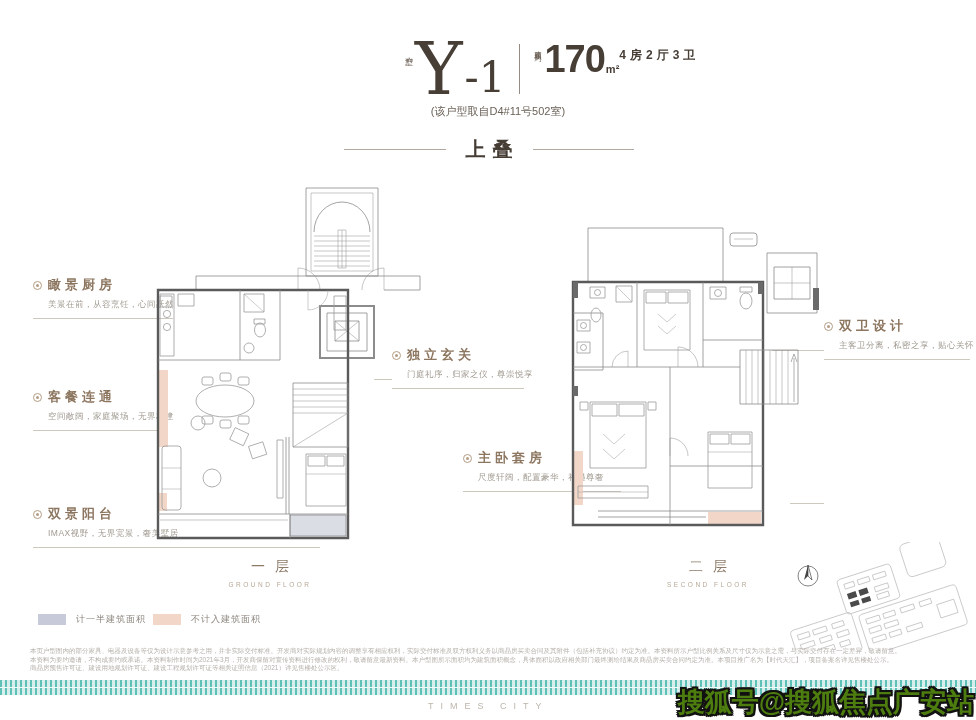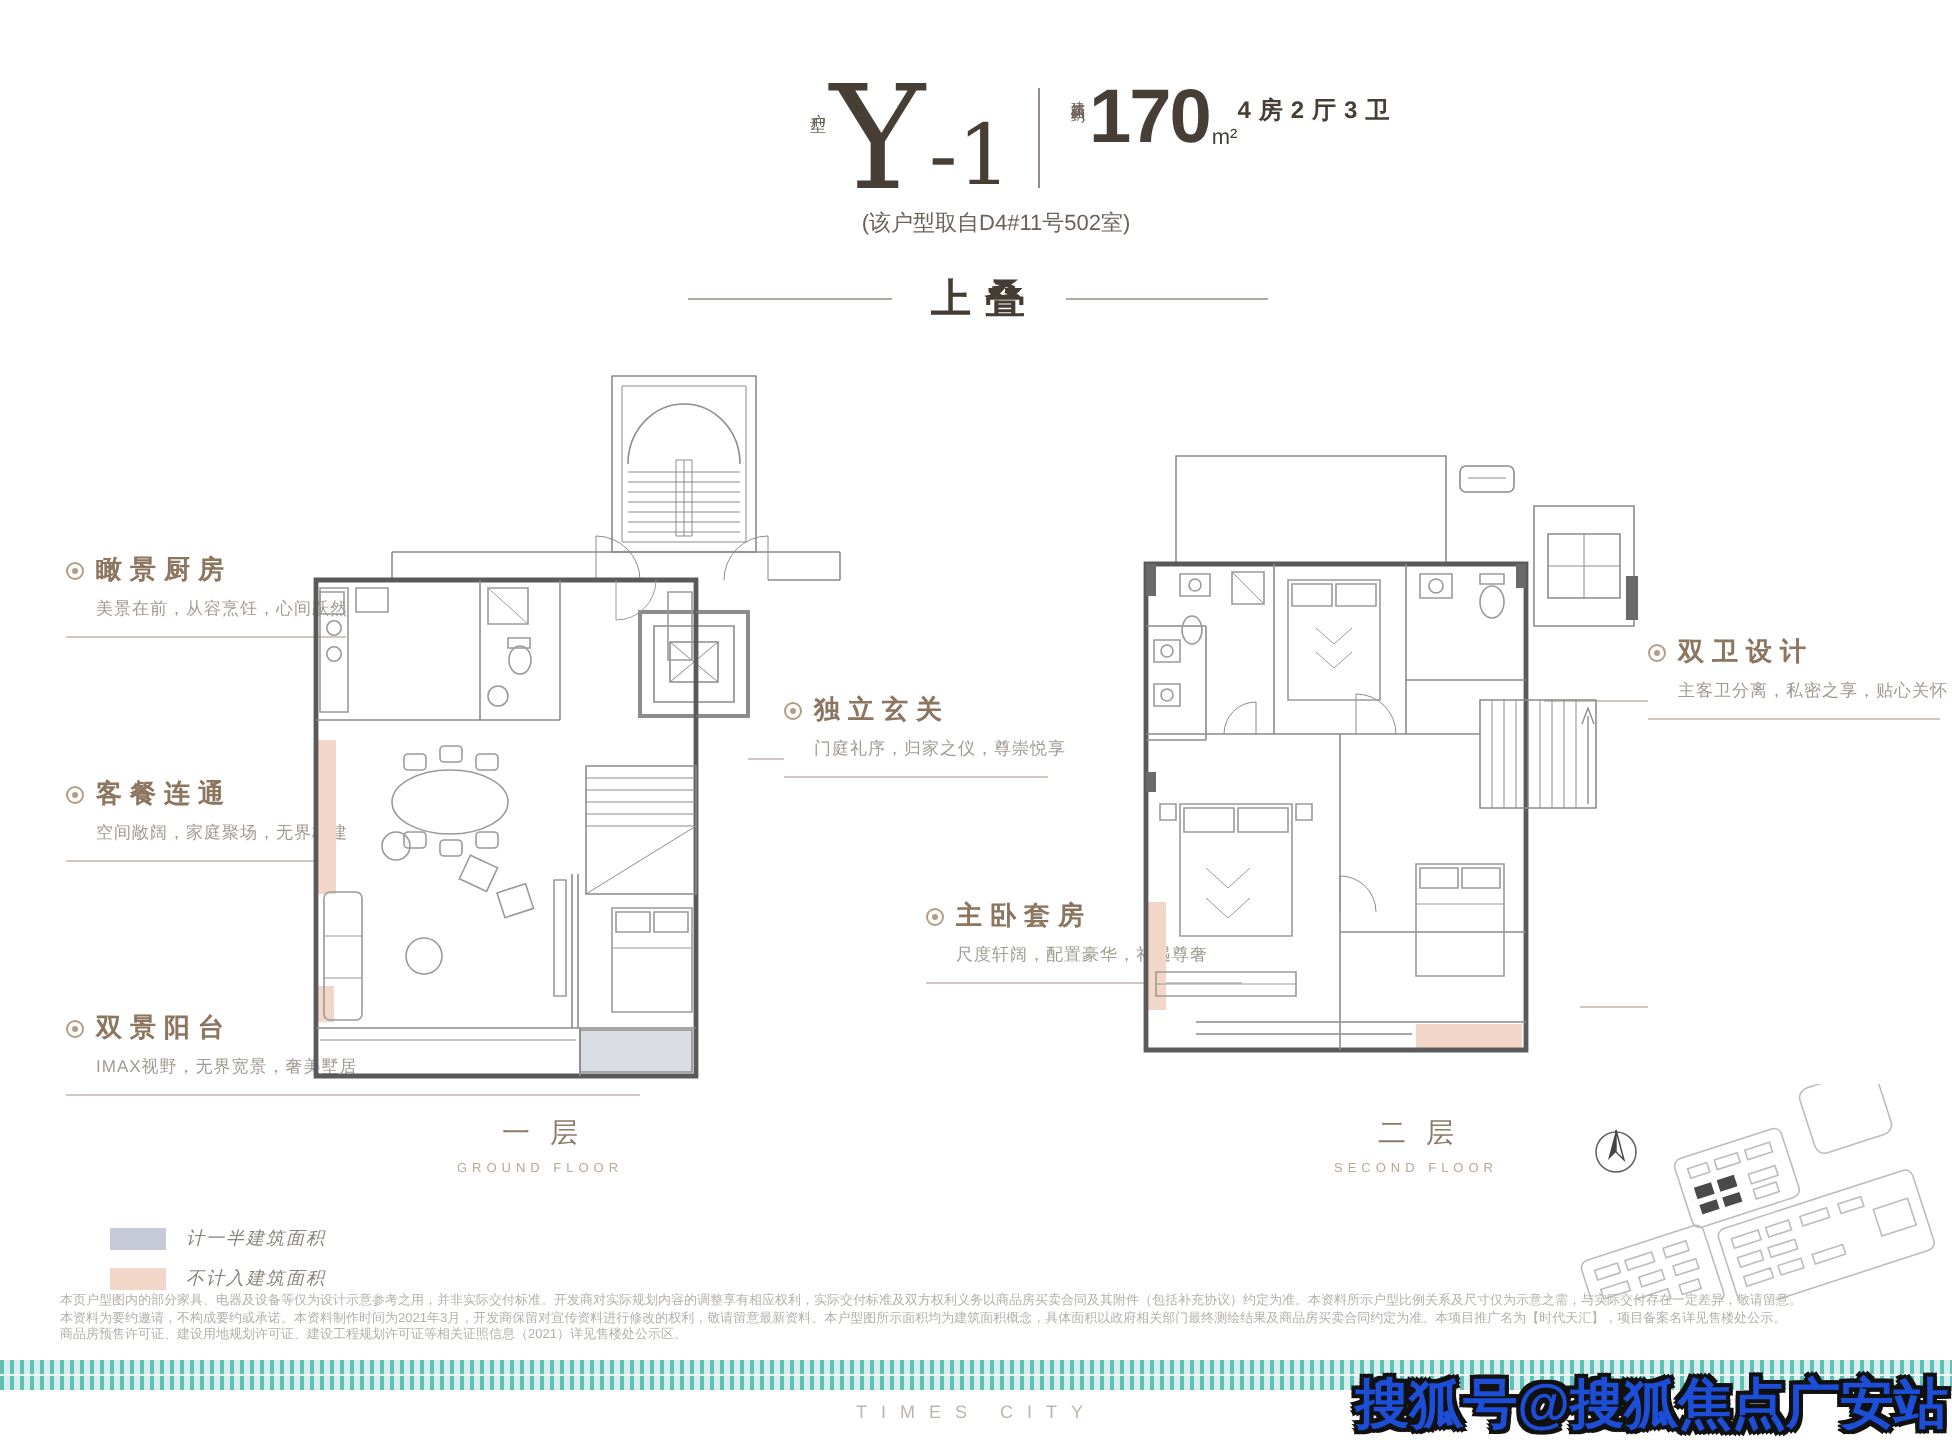--- a/index.html
+++ b/index.html
@@ -9,21 +9,21 @@
   
   .title-block{position:absolute;left:402px;top:38px;display:flex;align-items:flex-start;}
   .type-label{writing-mode:vertical-rl;font-size:8px;letter-spacing:2px;color:#6d6359;margin:12px 2px 0 0;}
   .type-main{font-family:"DejaVu Serif",serif;font-size:72px;line-height:62px;color:#473e36;}
   .type-suffix{font-family:"DejaVu Serif",serif;font-size:42px;line-height:40px;color:#473e36;align-self:flex-end;margin:0 0 2px 2px;}
   .v-div{width:1px;height:50px;background:#948c84;margin:6px 12px 0 14px;}
   .area-wrap{display:flex;flex-direction:row;margin-top:4px;}
   .area-row{display:flex;align-items:flex-start;}
   .area-label{writing-mode:vertical-rl;font-size:7px;letter-spacing:1px;color:#6d6359;margin:3px 2px 0 0;}
   .area-big{font-size:38px;font-weight:bold;line-height:34px;color:#473e36;letter-spacing:-1px;}
-  .area-unit{font-size:11px;font-weight:normal;color:#473e36;align-self:flex-end;margin:0 0 1px 1px;}
+  .area-unit{font-size:11px;font-weight:bold;color:#473e36;align-self:flex-end;margin:0 0 1px 1px;}
   .rooms{font-size:12px;letter-spacing:4px;color:#473e36;margin-top:5px;font-weight:bold;}
   .source-note{position:absolute;left:398px;top:104px;width:200px;text-align:center;
                font-size:11px;color:#6b6258;}
 
   
   .section-heading{position:absolute;left:344px;top:136px;width:290px;display:flex;align-items:center;gap:13px;}
   .section-heading .line{flex:1;height:1px;background:#b1a99f;}
   .section-heading .txt{font-size:20px;font-weight:bold;letter-spacing:7px;color:#453c34;text-indent:7px;}
 
   
@@ -39,36 +39,36 @@
   
   .plan{position:absolute;}
   .plan *{vector-effect:non-scaling-stroke;}
 
   
   .floor-label{position:absolute;width:150px;text-align:center;}
   .floor-label .cn{font-size:14px;letter-spacing:10px;color:#8d7b69;text-indent:10px;}
   .floor-label .en{font-size:6.5px;letter-spacing:2.5px;color:#b7a897;margin-top:5px;}
 
   
-  .legend{position:absolute;left:55px;top:613px;display:flex;flex-direction:column;gap:7px;font-style:italic;}
+  .legend{position:absolute;left:38px;top:613px;display:flex;flex-direction:row;gap:7px;}
   .legend-row{display:flex;align-items:center;gap:10px;}
   .sw{width:28px;height:11px;flex:none;}
   .sw1{background:#c7cad8;}
   .sw2{background:#f2d6c8;}
   .legend-row .lab{font-size:9px;color:#8a837b;letter-spacing:1px;}
 
   
   .disclaimer{position:absolute;left:30px;top:647px;width:916px;font-size:6.5px;line-height:8.5px;color:#b5b0ab;}
 
   
   .teal-band{position:absolute;left:0;top:680px;width:976px;height:15px;
     background-image:repeating-linear-gradient(90deg,#5fc0b7 0 2px,#d6efec 2px 5px);}
   .teal-band::after{content:"";position:absolute;left:0;top:7px;width:100%;height:1px;background:#eefaf8;}
   .brand{position:absolute;left:428px;top:701px;font-size:9px;letter-spacing:7px;color:#bdb5ab;}
-  .watermark{position:absolute;right:2px;top:684px;font-size:27px;font-weight:800;color:#1d4ed8;white-space:nowrap;
+  .watermark{position:absolute;right:2px;top:684px;font-size:27px;font-weight:800;color:#4d7c0f;white-space:nowrap;
     text-shadow:-2px -2px 0 #111,2px -2px 0 #111,-2px 2px 0 #111,2px 2px 0 #111,
                 -2px 0 0 #111,2px 0 0 #111,0 -2px 0 #111,0 2px 0 #111;}
 </style>
 </head>
 <body>
 
 <div class="page">
 
   <div class="title-block">
     <span class="type-label">户型</span>

